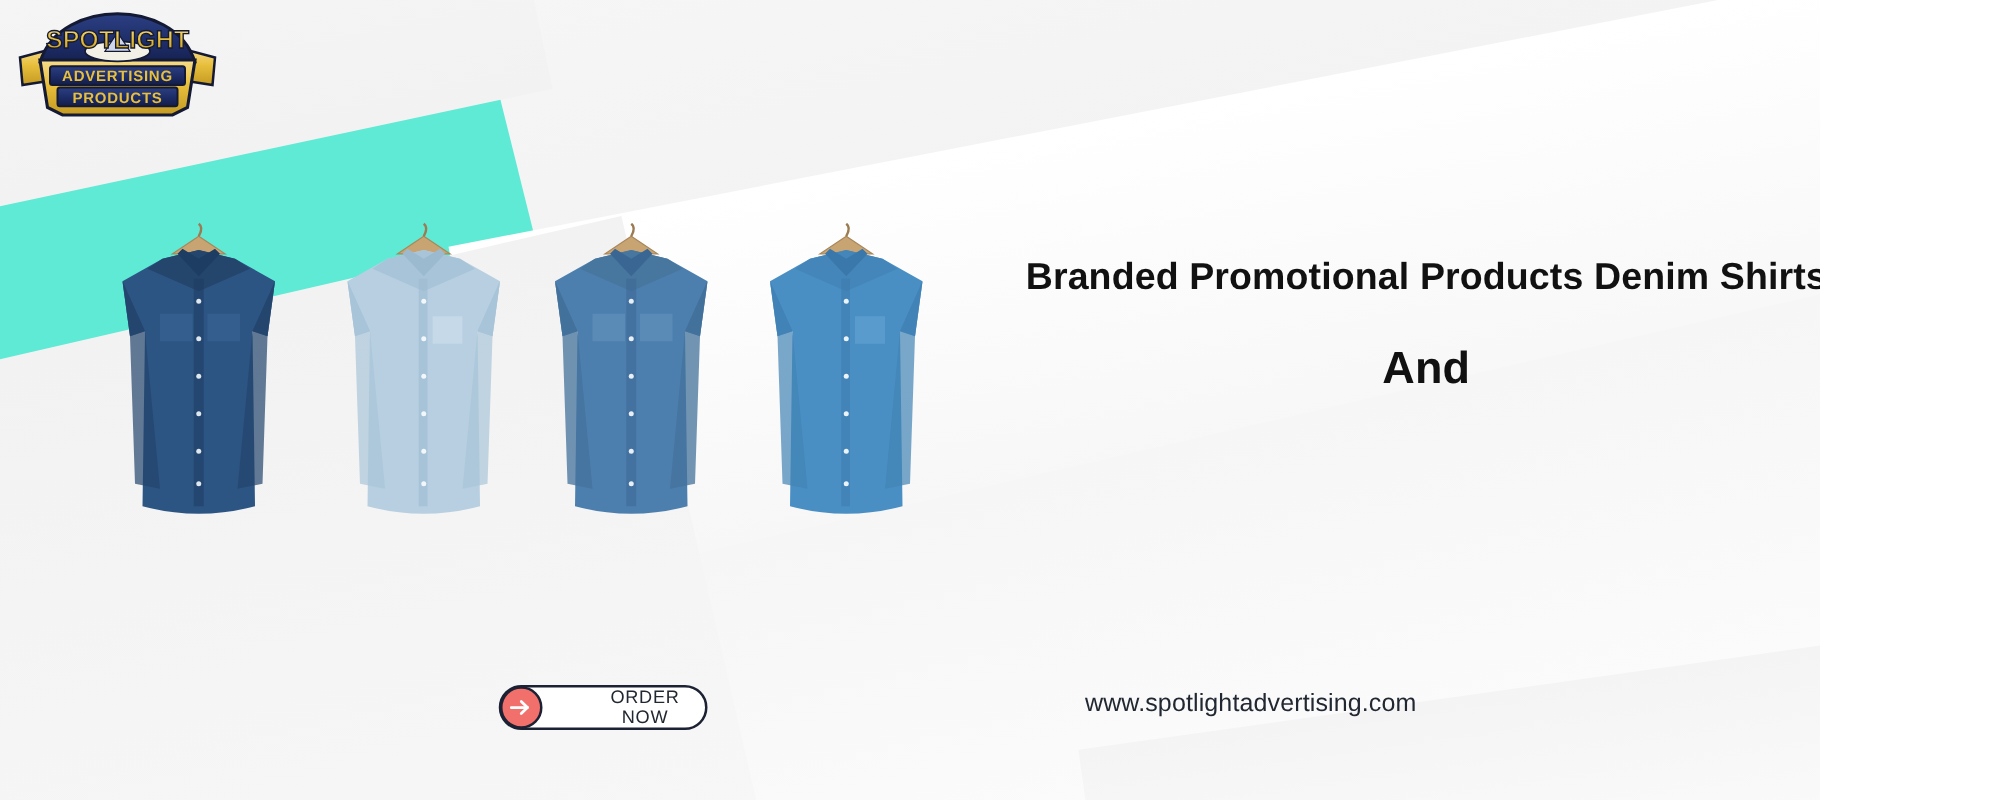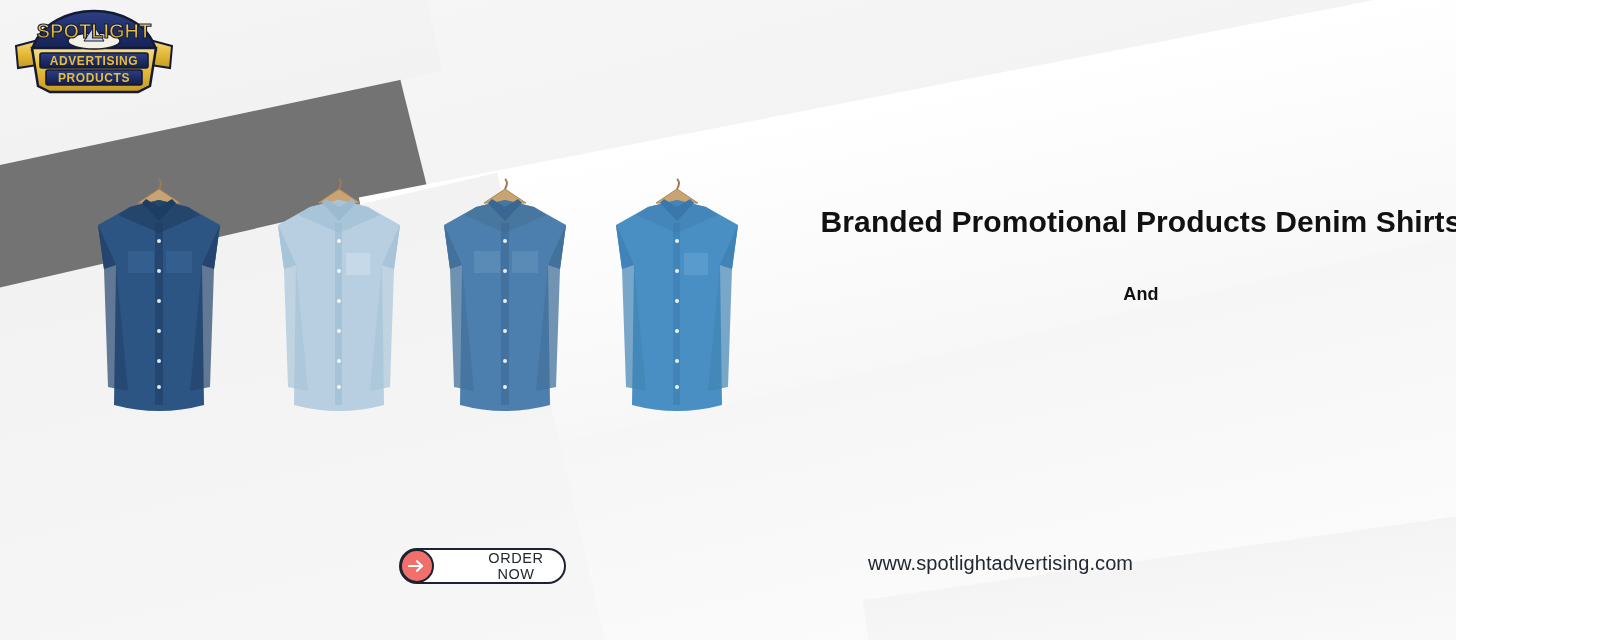--- a/index.html
+++ b/index.html
@@ -9,21 +9,21 @@
     background:#ffffff;
     overflow:hidden;
     position:relative;
   }
 
   
   #banner {
     position:relative;
     width:1456px;
     height:640px;
-    background:#737373;
+    background:#5eead4;
     overflow:hidden;
   }
 
   
   .bg-layer { position:absolute; inset:0; pointer-events:none; }
 
   .band {
     position:absolute;
     background:#f1f1f2;
   }
@@ -100,21 +100,21 @@
     text-align:center;
     z-index:20;
   }
   .headline-line {
     color:#111111;
     font-weight:bold;
     letter-spacing:0.1px;
     white-space:nowrap;
   }
   .hl-1 { font-size:30px; line-height:34px; }
-  .hl-2 { font-size:18px; line-height:30px; margin-top:40px; }
+  .hl-2 { font-size:36px; line-height:30px; margin-top:40px; }
   .hl-3 { font-size:29px; line-height:33px; margin-top:40px; }
 
   
   #order-now-button {
     position:absolute;
     left:399px; top:548px;
     width:167px; height:36px;
     border:2px solid #1c2233;
     border-radius:22px;
     background:#ffffff;

